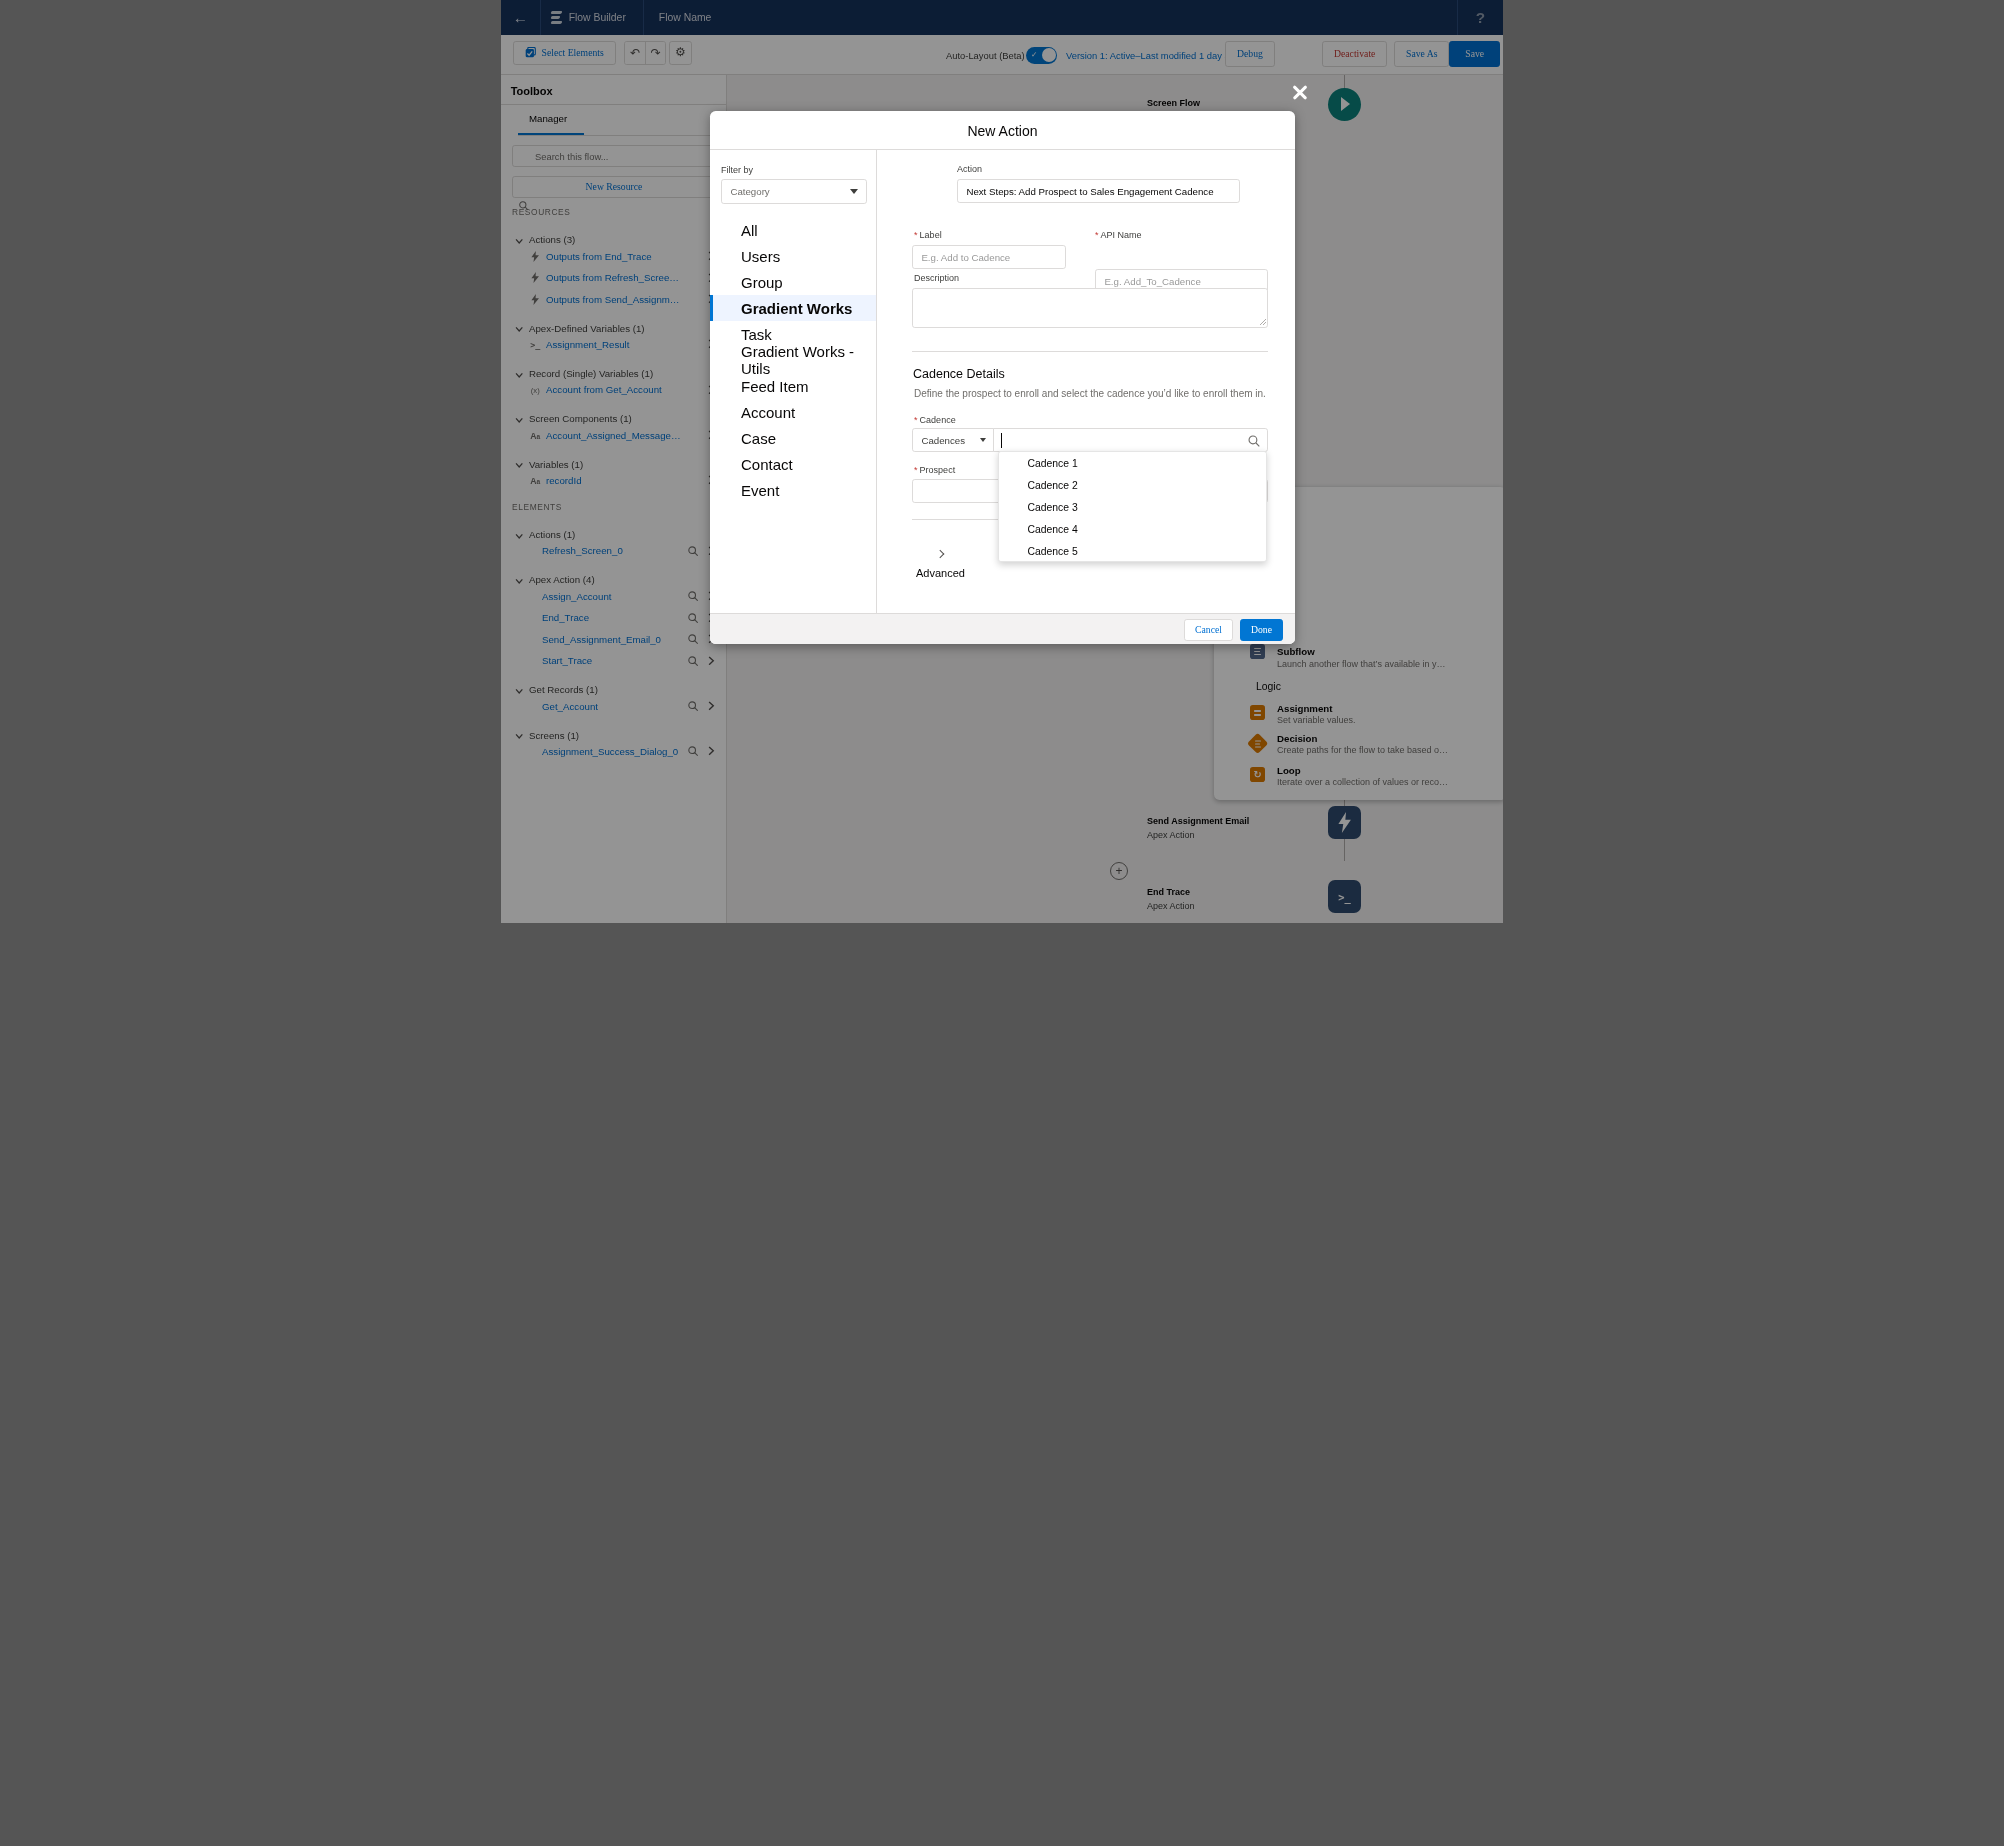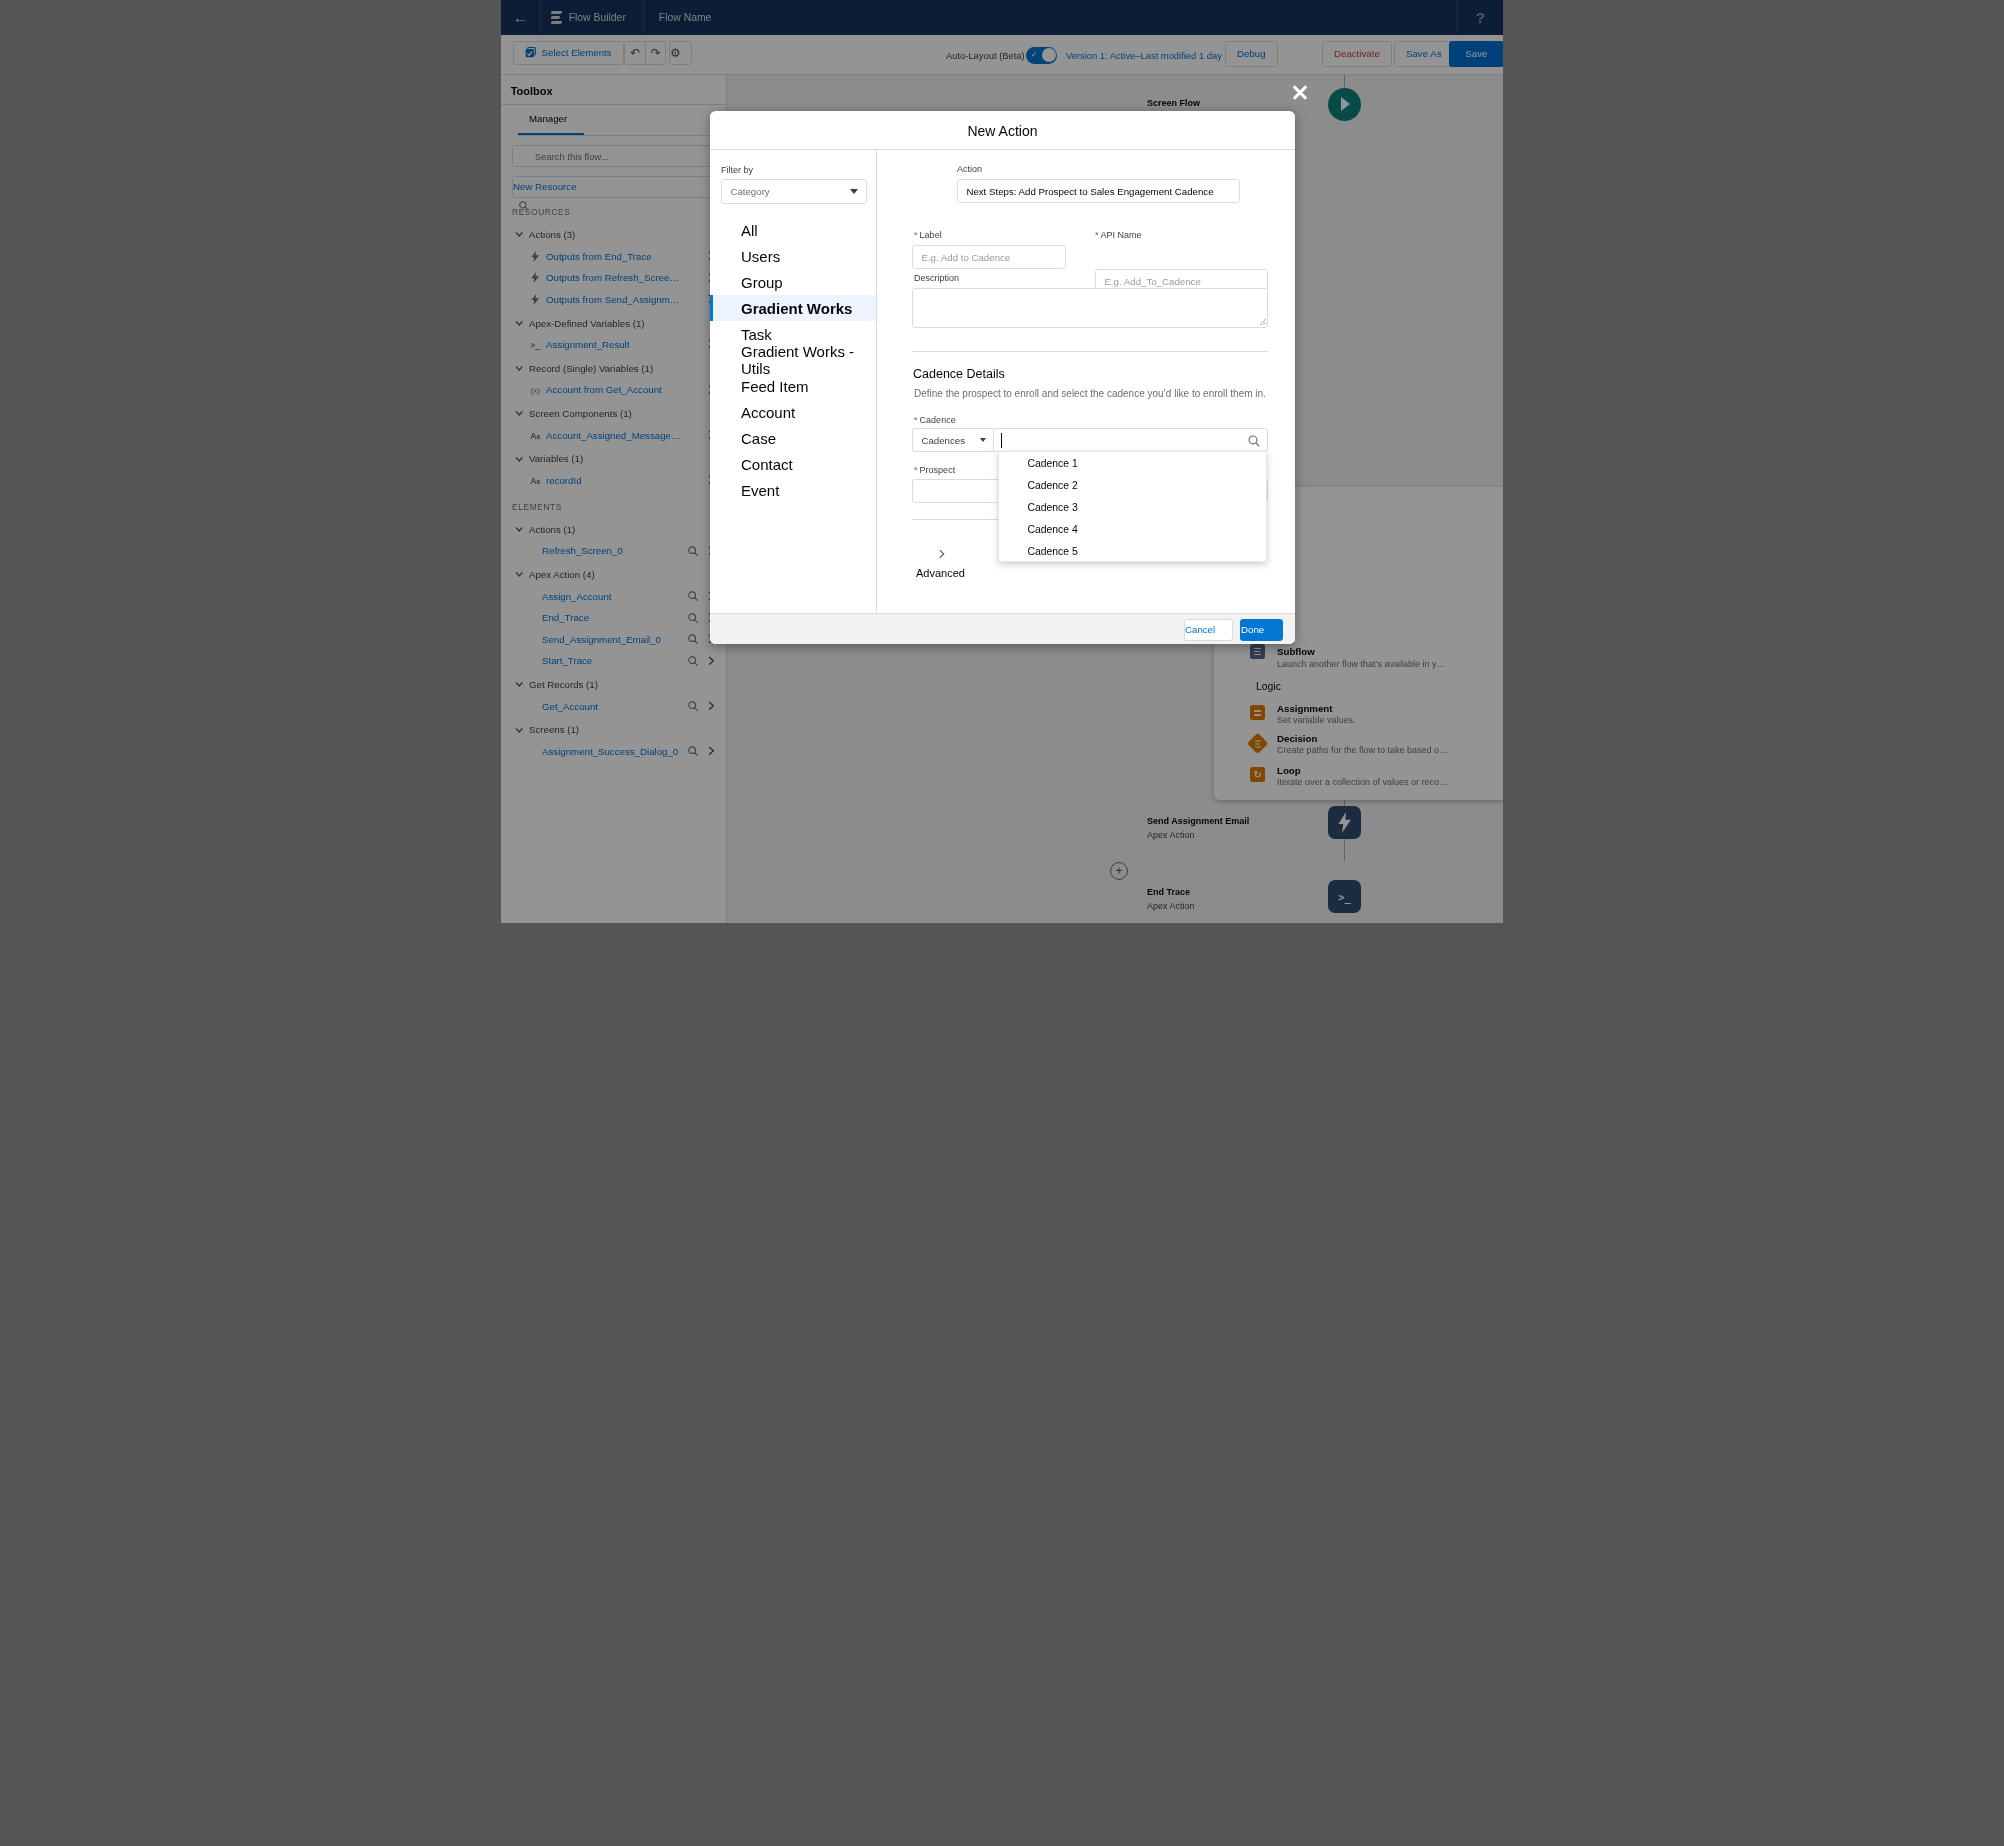--- a/index.html
+++ b/index.html
@@ -15,21 +15,21 @@
   .flow-logo span { display:block; width:11px; height:2.8px; background:#cfd7e1; border-radius:1.4px; transform:skewX(-18deg); }
   .flow-logo span:nth-child(2){ width:9px; }
   .flow-logo span:nth-child(3){ width:11px; }
   .hdr-app-title { color:#d8dde6; font-size:10.4px; }
   .hdr-flow-name { color:#d8dde6; font-size:10.4px; padding-left:15.3px; }
   .hdr-right { margin-left:auto; height:35px; display:flex; align-items:center; border-left:0.7px solid #2a4a7a; padding:0 18px; }
   .hdr-help { color:#8e9bad; font-size:15.3px; font-weight:bold; cursor:pointer; }
 
   
   .toolbar { position:absolute; left:0; top:35px; width:1002px; height:40px; background:#fff; border-bottom:0.7px solid #dddbda; z-index:2; }
-  .btn { display:inline-flex; align-items:center; justify-content:space-between; border:0.7px solid #dddbda; background:#fff; border-radius:2.8px; font-size:9.7px; font-family:Liberation Sans, sans-serif; cursor:pointer; color:#0070d2; }
+  .btn { display:inline-flex; align-items:center; justify-content:center; border:0.7px solid #dddbda; background:#fff; border-radius:2.8px; font-size:9.7px; font-family:Liberation Serif, serif; cursor:pointer; color:#0070d2; }
   .tb-select { position:absolute; left:12px; top:5.6px; height:24px; padding:0 11px; gap:5.6px; }
   .tb-undo-group { position:absolute; left:123px; top:5.6px; height:24px; display:flex; border:0.7px solid #dddbda; border-radius:2.8px; overflow:hidden; }
   .tb-undo-group .half { width:20px; height:100%; display:flex; align-items:center; justify-content:center; color:#514f4d; font-size:12px; background:#fff; cursor:pointer; }
   .tb-undo-group .half + .half { border-left:0.7px solid #dddbda; }
   .tb-gear { position:absolute; left:168px; top:5.6px; width:23px; height:24px; color:#514f4d; font-size:12px; }
   .tb-autolayout { position:absolute; left:445px; top:0; height:40px; display:flex; align-items:center; font-size:9.4px; color:#3e3e3c; }
   .toggle { position:absolute; left:525px; top:12px; width:31px; height:16.7px; background:#0176d3; border-radius:8.4px; cursor:pointer; }
   .toggle .check { position:absolute; left:4.9px; top:2.8px; color:#fff; font-size:7.7px; }
   .toggle .knob { position:absolute; right:1.4px; top:1.4px; width:14px; height:14px; border-radius:50%; background:#fff; }
   .tb-version { position:absolute; left:565px; top:0; height:40px; display:flex; align-items:center; font-size:9.4px; color:#0070d2; }
@@ -45,21 +45,21 @@
   .sb-tab { position:absolute; left:11px; top:8.4px; font-size:9.7px; color:#080707; cursor:pointer; }
   .sb-tab-underline { position:absolute; left:0; bottom:-0.7px; width:66px; height:2.8px; background:#0176d3; }
   .sb-search-wrap { padding:9.7px 11px 0 11px; }
   .sb-search { width:100%; height:22px; border:0.7px solid #dddbda; border-radius:2.8px; padding:0 7px 0 22px; font-size:9.4px; font-family:inherit; color:#080707; background:#fff; }
   .sb-search::placeholder { color:#706e6b; }
   .sb-search-icon { position:absolute; left:18px; top:126px; }
   .sb-newres { margin:8.4px 11px 0 11px; width:204px; height:22px; font-size:9.7px; }
   .sb-scroll { padding-top:9.7px; }
   .sb-heading { padding:0 0 4.2px 11px; font-size:8.4px; letter-spacing:0.6px; color:#706e6b; }
   .sb-heading.second { margin-top:11px; }
-  .tree-group-header { display:flex; align-items:center; height:21.6px; margin-top:2.1px; padding-left:14px; gap:5.6px; font-size:9.7px; color:#3e3e3c; cursor:pointer; }
+  .tree-group-header { display:flex; align-items:flex-end; height:21.6px; margin-top:2.1px; padding-left:14px; gap:5.6px; font-size:9.7px; color:#3e3e3c; cursor:pointer; }
   .tree-item { position:relative; display:flex; align-items:center; height:21.6px; font-size:9.7px; color:#0070d2; cursor:pointer; }
   .tree-item .ti-icon { position:absolute; left:28px; width:12.5px; text-align:center; color:#706e6b; }
   .tree-item .ti-label { position:absolute; left:45px; right:45px; overflow:hidden; white-space:nowrap; text-overflow:ellipsis; }
   .tree-item.no-icon .ti-label { left:28px;margin-left:13px; }
   .tree-item .ti-search { position:absolute; right:28px; top:5.6px; }
   .tree-item .ti-chev { position:absolute; right:11px; top:5.6px; }
   .glyph-term { font-family:"DejaVu Sans Mono", monospace; font-size:8.4px; font-weight:bold; }
   .glyph-formula { font-size:7.7px; }
   .glyph-text { font-size:8.7px; font-weight:bold; }
 

